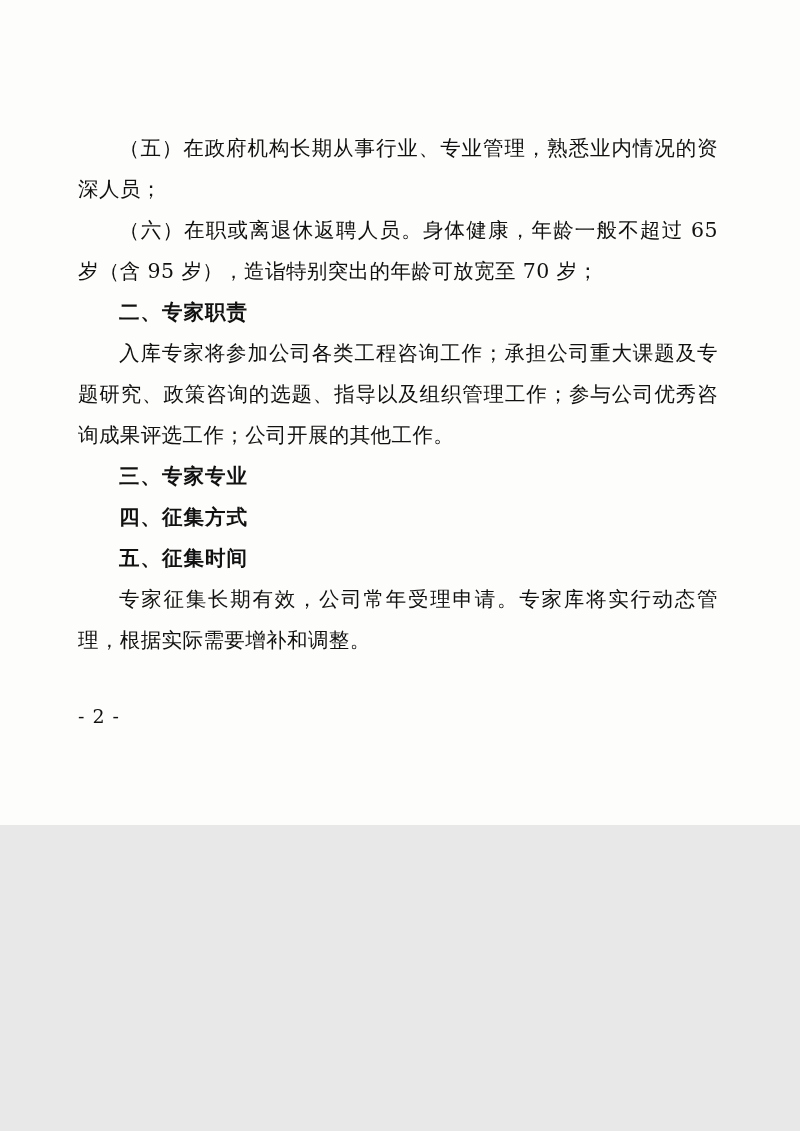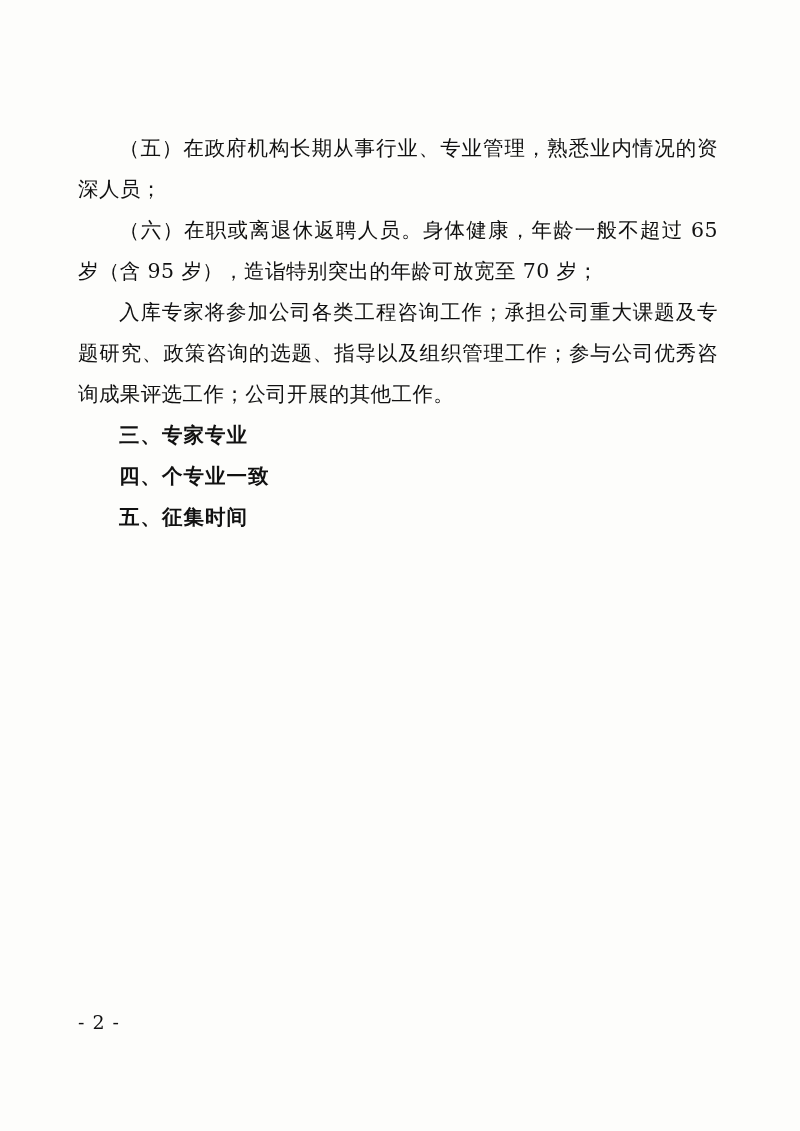--- a/index.html
+++ b/index.html
@@ -5,21 +5,21 @@
   html, body {
     margin: 0;
     padding: 0;
     background: #e8e8e8;
   }
   body {
     font-family: "DejaVu Serif", "Liberation Serif", serif;
   }
   .page {
     width: 800px;
-    height: 1131px;
+    height: 825px;
     background: #fdfdfb;
     margin: 0 auto;
     position: relative;
     box-sizing: border-box;
     padding: 128px 82px 0 78px;
     overflow: hidden;
   }
   .doc-body {
     font-size: 20.5px;
     line-height: 41px;
@@ -50,19 +50,21 @@
     letter-spacing: 1px;
   }
 </style>
 </head>
 <body>
 
 <div class="page">
   <div class="doc-body" id="doc-body">
       <p class="para blk">（五）在政府机构长期从事行业、专业管理，熟悉业内情况的资深人员；</p>
       <p class="para blk">（六）在职或离退休返聘人员。身体健康，年龄一般不超过 65 岁（含 95 岁），造诣特别突出的年龄可放宽至 70 岁；</p>
+      <h2 class="heading blk">二、专家职责</h2>
       <p class="para blk">入库专家将参加公司各类工程咨询工作；承担公司重大课题及专题研究、政策咨询的选题、指导以及组织管理工作；参与公司优秀咨询成果评选工作；公司开展的其他工作。</p>
       <h2 class="heading blk">三、专家专业</h2>
-      <h2 class="heading blk">四、个专业一致</h2>
+      <h2 class="heading blk">四、征集方式</h2>
       <h2 class="heading blk">五、征集时间</h2>
+      <p class="para blk">专家征集长期有效，公司常年受理申请。专家库将实行动态管理，根据实际需要增补和调整。</p>
     </div>
   <div class="page-number">- 2 -</div>
 </div>
 
 </body></html>

